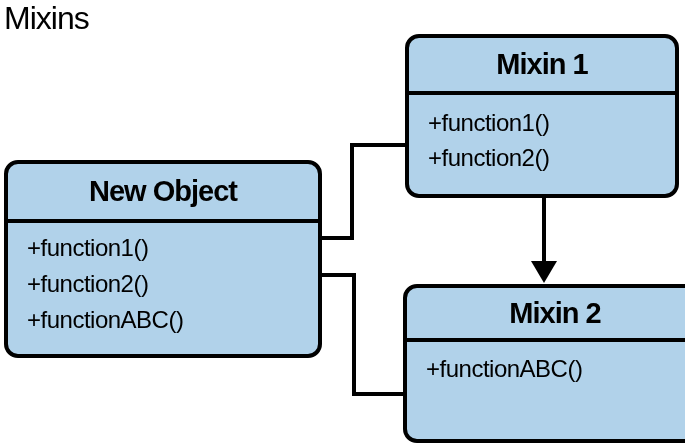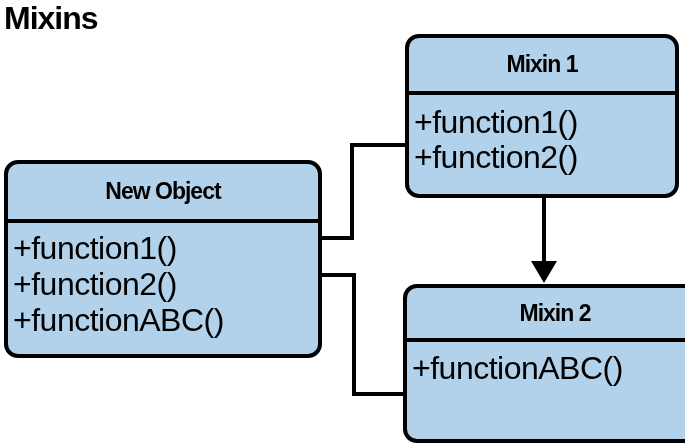--- a/index.html
+++ b/index.html
@@ -18,45 +18,45 @@
     font-family: "Liberation Sans", sans-serif;
     color: var(--text);
     overflow: hidden;
   }
   .diagram-title {
     position: absolute;
     left: 4px;
     top: 0px;
     margin: 0;
     font-size: 32px;
-    font-weight: bold;
+    font-weight: normal;
     letter-spacing: -1px;
     color: var(--text);
   }
   .uml-box {
     position: absolute;
     background: var(--box-fill);
     border: 4px solid var(--line);
     border-radius: 14px;
     box-sizing: border-box;
   }
   .box-header {
     display: flex;
     align-items: center;
     justify-content: center;
     border-bottom: 4px solid var(--line);
-    font-size: 23px;
+    font-size: 29px;
     font-weight: bold;
     letter-spacing: -1px;
     box-sizing: border-box;
   }
   .box-body {
-    font-size: 32px;
+    font-size: 24px;
     letter-spacing: -0.5px;
-    padding-left: 5px;
+    padding-left: 19px;
     box-sizing: border-box;
   }
   .method-line { white-space: nowrap; }
 
   #box-mixin1 { left: 405px; top: 34px; width: 274px; height: 164px; }
   #box-mixin1 .box-header { height: 57px; }
   #box-mixin1 .box-body { padding-top: 10px; line-height: 35px; }
 
   #box-new-object { left: 4px; top: 160px; width: 318px; height: 198px; }
   #box-new-object .box-header { height: 59px; }

